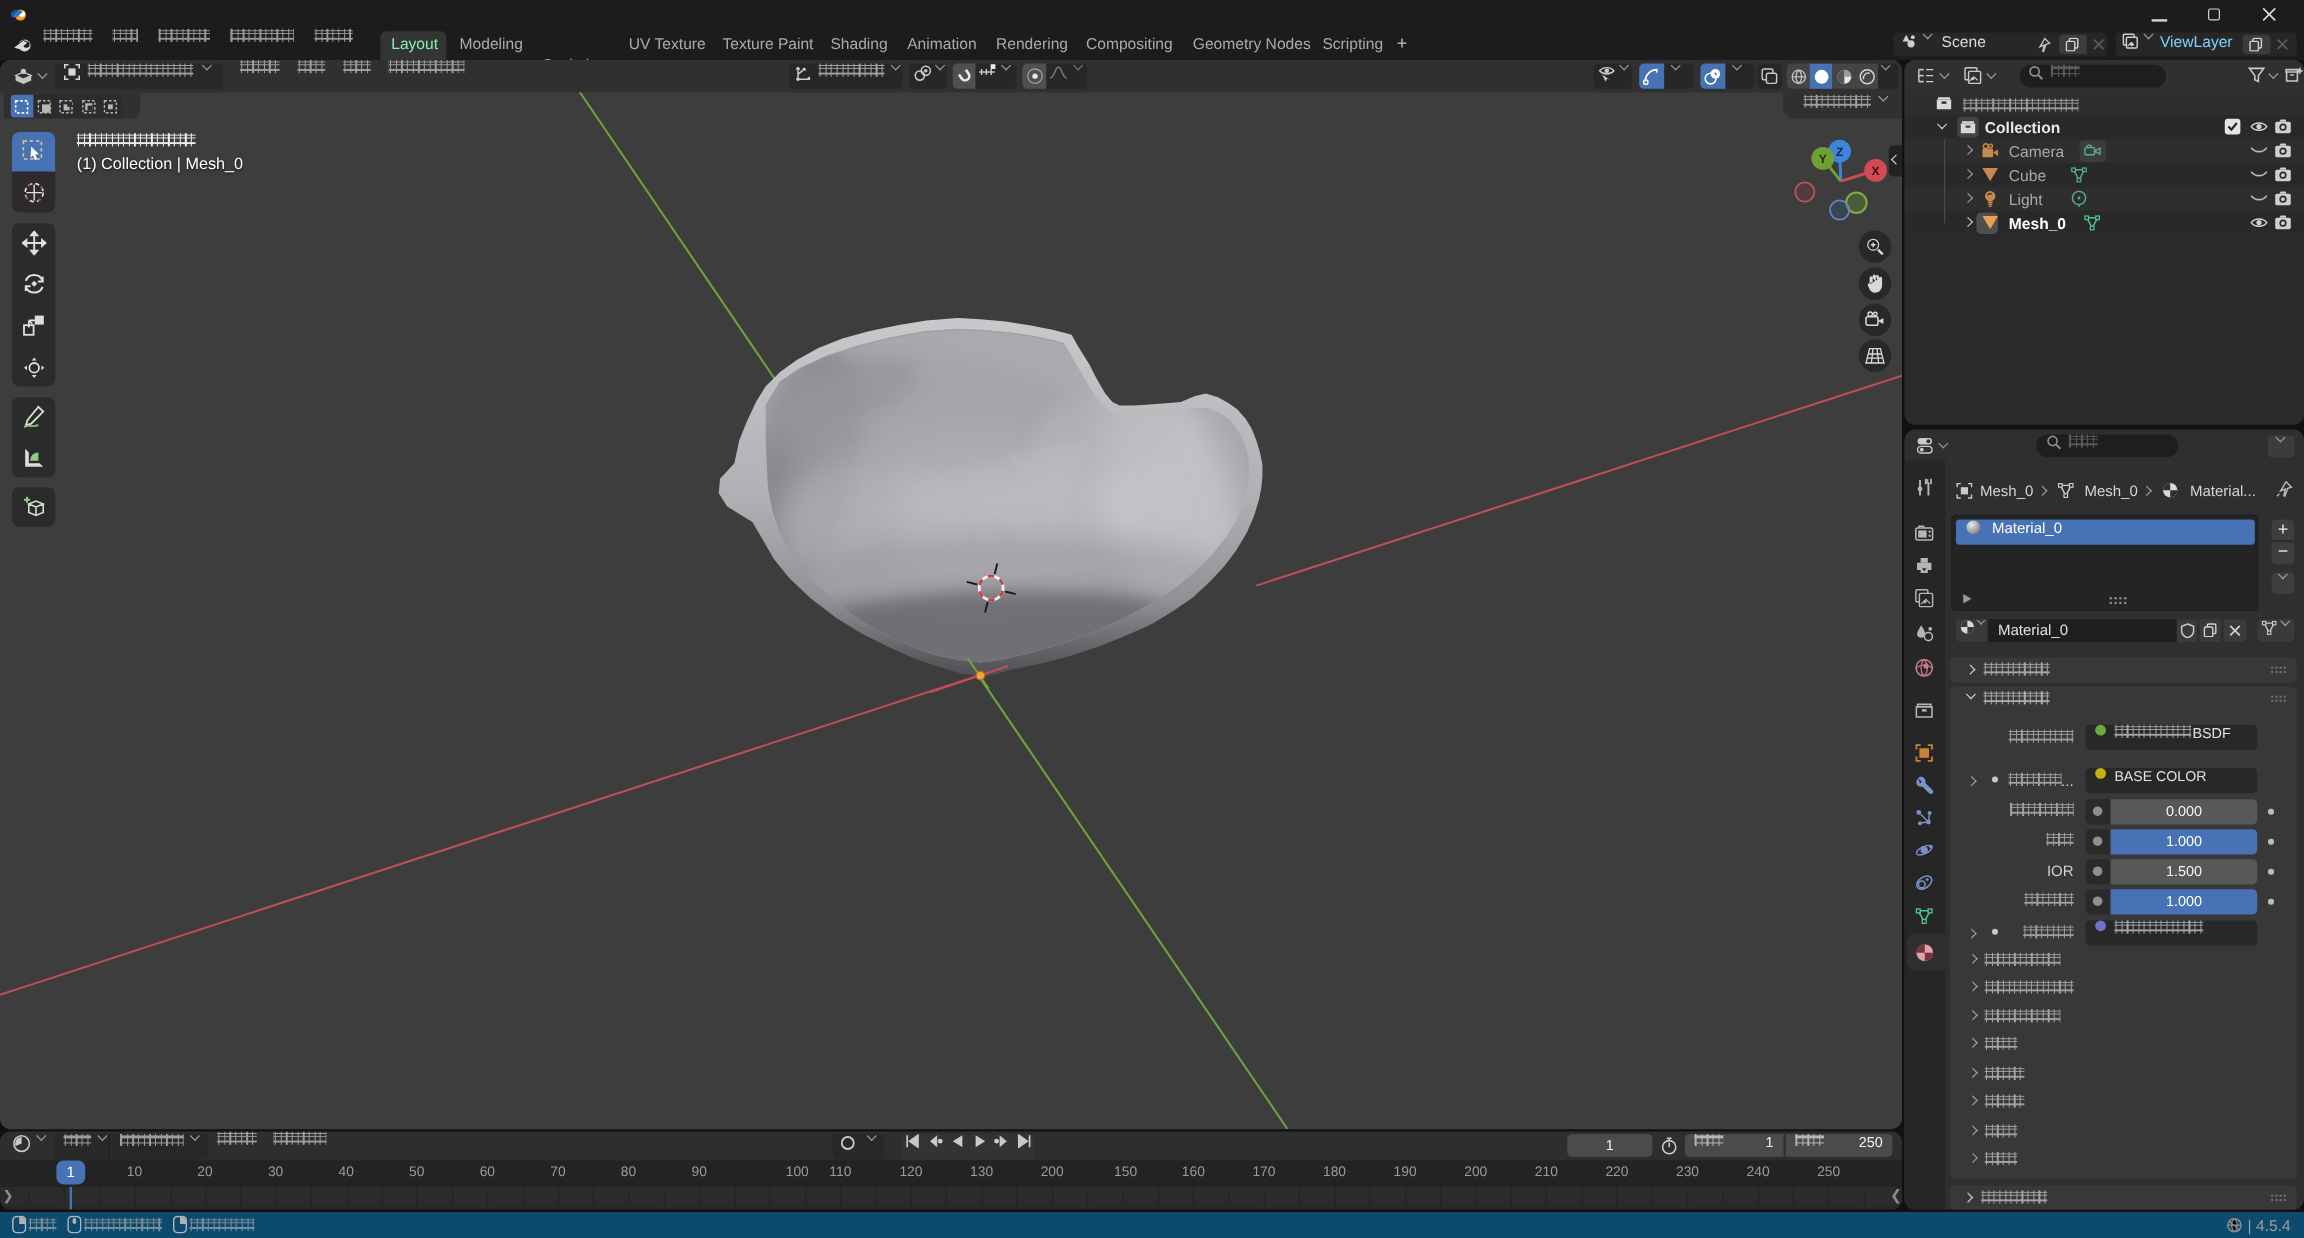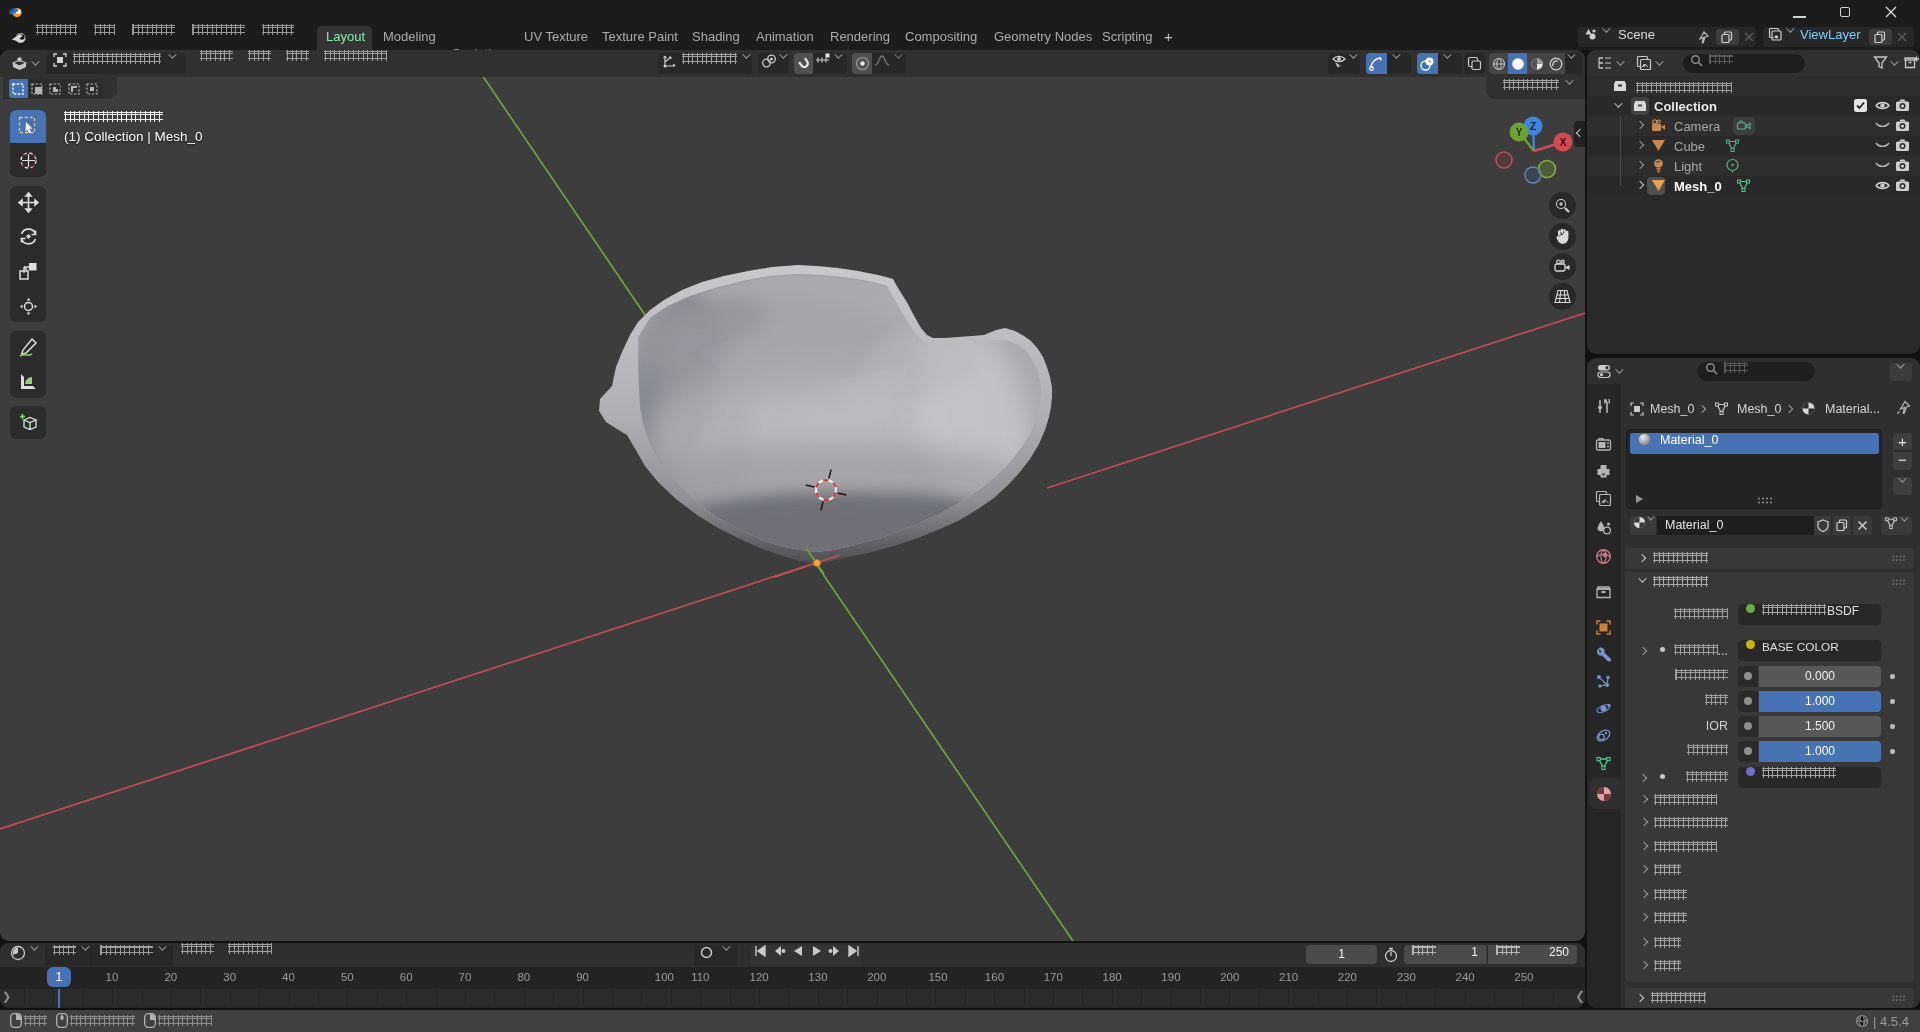--- a/index.html
+++ b/index.html
@@ -91,21 +91,21 @@
           <rect x="3.5" y="1" width="7" height="8" rx="1" fill="none" stroke="#d0d0d0" stroke-width="1.2"></rect>
           <rect x="1" y="3.5" width="7" height="8" rx="1" fill="#3c3c3c" stroke="#d0d0d0" stroke-width="1.2"></rect>
         </svg>
       </div>
     <svg class="ab" style="left:134px;top:5px" width="10" height="10" viewBox="0 0 10 10">
         <path d="M1 1 L9 9 M9 1 L1 9" stroke="#5c5c5c" stroke-width="1.4"></path>
       </svg>
   </div>
 </div>
 
-<div class="ab" style="left:0;top:1010px;width:1920px;height:22px;background:#404040;font-size:13px;color:#b2b2b2">
+<div class="ab" style="left:0;top:1010px;width:1920px;height:22px;background:#0c4a6e;font-size:13px;color:#b2b2b2">
   <svg class="ab" style="left:10px;top:3px" width="12" height="15" viewBox="0 0 12 15">
       <rect x="0.7" y="0.7" width="10.6" height="13.6" rx="3.5" fill="none" stroke="#b2b2b2" stroke-width="1.3"></rect>
       <path d="M6 1 L6 7 L11 7 L11 4.2 A4.5 3.5 0 0 0 6 1 Z" fill="#b2b2b2"></path>
     </svg>
   <i class="ab j" style="left:24px;top:5px;width:23px;font-size:13px"></i>
   <svg class="ab" style="left:56px;top:3px" width="12" height="15" viewBox="0 0 12 15">
       <rect x="0.7" y="0.7" width="10.6" height="13.6" rx="3.5" fill="none" stroke="#b2b2b2" stroke-width="1.3"></rect>
       <rect x="4.5" y="2" width="3" height="5" rx="1.5" fill="#b2b2b2"></rect>
     </svg>
   <i class="ab j" style="left:70px;top:5px;width:65px;font-size:13px"></i>

